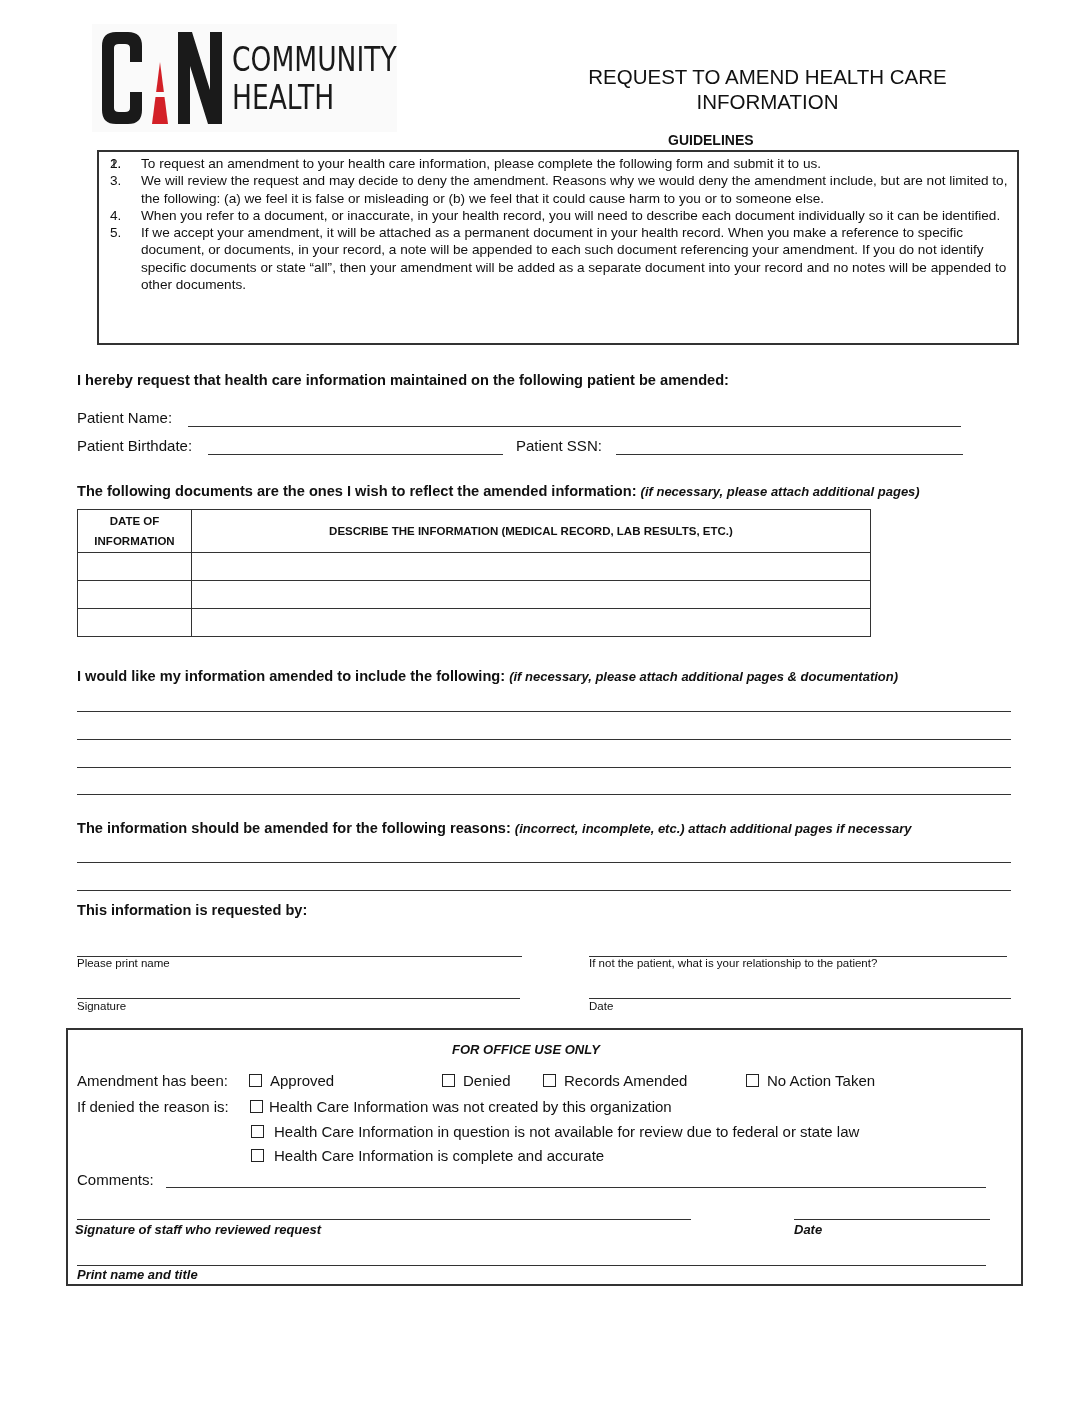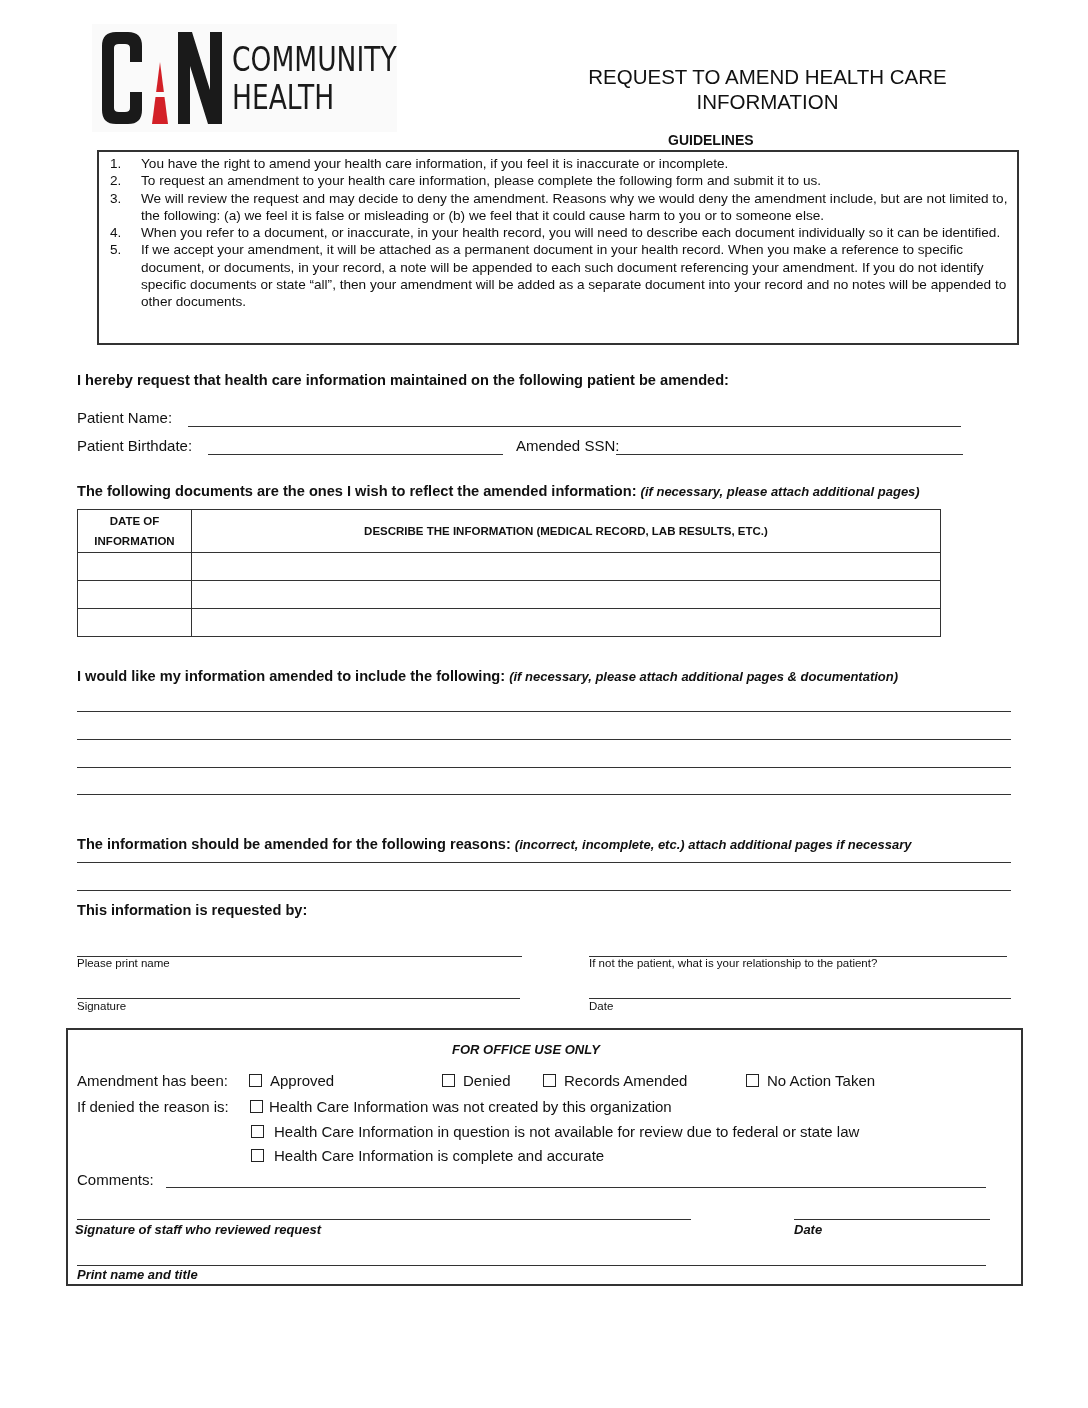--- a/index.html
+++ b/index.html
@@ -23,21 +23,21 @@
     .guide-box { left: 97px; top: 150px; width: 922px; height: 195px; border: 2px solid #333; box-sizing: border-box; }
     .guide-list { position: absolute; left: 0; top: 3px; width: 918px; font-size: 13.6px; line-height: 17.3px; }
     .g-item { position: relative; padding-left: 42px; padding-right: 8px; }
     .g-num { position: absolute; left: 11px; top: 0; }
 
     .bold-line { font-weight: bold; font-size: 14.6px; }
     .label { font-size: 15px; }
     .uline { border-bottom: 1px solid #333; height: 0; }
 
     
-    .doc-table { left: 77px; top: 509px; width: 864px; border-collapse: collapse; }
+    .doc-table { left: 77px; top: 509px; width: 794px; border-collapse: collapse; }
     .doc-table th, .doc-table td { border: 1.5px solid #333; padding: 0; }
     .doc-table th { font-size: 11.5px; font-weight: bold; height: 42px; line-height: 20px; }
     .doc-table td { height: 27px; }
     .col-date { width: 113px; }
 
     .italic { font-style: italic; font-weight: bold; font-size: 13px; }
     .small { font-size: 11.5px; }
 
     
     .office-box { left: 66px; top: 1028px; width: 957px; height: 258px; border: 2px solid #333; box-sizing: border-box; }
@@ -66,21 +66,20 @@
 <div class="abs title">
   <div>REQUEST TO AMEND HEALTH CARE</div>
   <div>INFORMATION</div>
 </div>
 <div class="abs guidelines-head">GUIDELINES</div>
 
 <div class="abs guide-box">
   <div class="guide-list">
     <div class="g-item">
       <span class="g-num">1.</span>
-      <span>You have the right to amend your health care information, if you feel it is inaccurate or incomplete.</span>
     </div>
     <div class="g-item">
       <span class="g-num">2.</span>
       <span>To request an amendment to your health care information, please complete the following form and submit it to us.</span>
     </div>
     <div class="g-item">
       <span class="g-num">3.</span>
       <span>We will review the request and may decide to deny the amendment.  Reasons why we would deny the amendment include, but are not limited to, the following: (a) we feel it is false or misleading or (b) we feel that it could cause harm to you or to someone else.</span>
     </div>
     <div class="g-item">
@@ -95,21 +94,21 @@
 </div>
 
 <div class="abs bold-line" style="left:77px; top:372px;">I hereby request that health care information maintained on the following patient be amended:</div>
 
 <div class="abs label" style="left:77px; top:409px;">Patient Name:</div>
 <div class="abs uline" style="left:188px; top:426px; width:773px;"><span></span></div>
 
 <div class="abs label" style="left:77px; top:437px;">Patient Birthdate:</div>
 <div class="abs uline" style="left:208px; top:454px; width:295px;"><span></span></div>
 
-<div class="abs label" style="left:516px; top:437px;">Amended SSN:</div>
+<div class="abs label" style="left:516px; top:437px;">Patient SSN:</div>
 <div class="abs uline" style="left:616px; top:454px; width:347px;"><span></span></div>
 
 <div class="abs bold-line" style="left:77px; top:483px;">
   <span>The following documents are the ones I wish to reflect the amended information:</span>
   <span class="italic">(if necessary, please attach additional pages)</span>
 </div>
 
 <table class="abs doc-table">
   <thead>
     <tr>
@@ -138,21 +137,21 @@
 
 <div class="abs bold-line" style="left:77px; top:668px;">
   <span>I would like my information amended to include the following:</span>
   <span class="italic">(if necessary, please attach additional pages &amp; documentation)</span>
 </div>
 <div class="abs uline" style="left:77px; top:711px; width:934px;"></div>
 <div class="abs uline" style="left:77px; top:739px; width:934px;"></div>
 <div class="abs uline" style="left:77px; top:767px; width:934px;"></div>
 <div class="abs uline" style="left:77px; top:794px; width:934px;"></div>
 
-<div class="abs bold-line" style="left:77px; top:820px;margin-top:16px;">
+<div class="abs bold-line" style="left:77px; top:820px;">
   <span>The information should be amended for the following reasons:</span>
   <span class="italic">(incorrect, incomplete, etc.) attach additional pages if necessary</span>
 </div>
 <div class="abs uline" style="left:77px; top:862px; width:934px;"></div>
 <div class="abs uline" style="left:77px; top:890px; width:934px;"></div>
 
 <div class="abs bold-line" style="left:77px; top:902px;">This information is requested by:</div>
 
 <div class="abs uline" style="left:77px; top:956px; width:445px;"></div>
 <div class="abs small" style="left:77px; top:957px;">Please print name</div>

